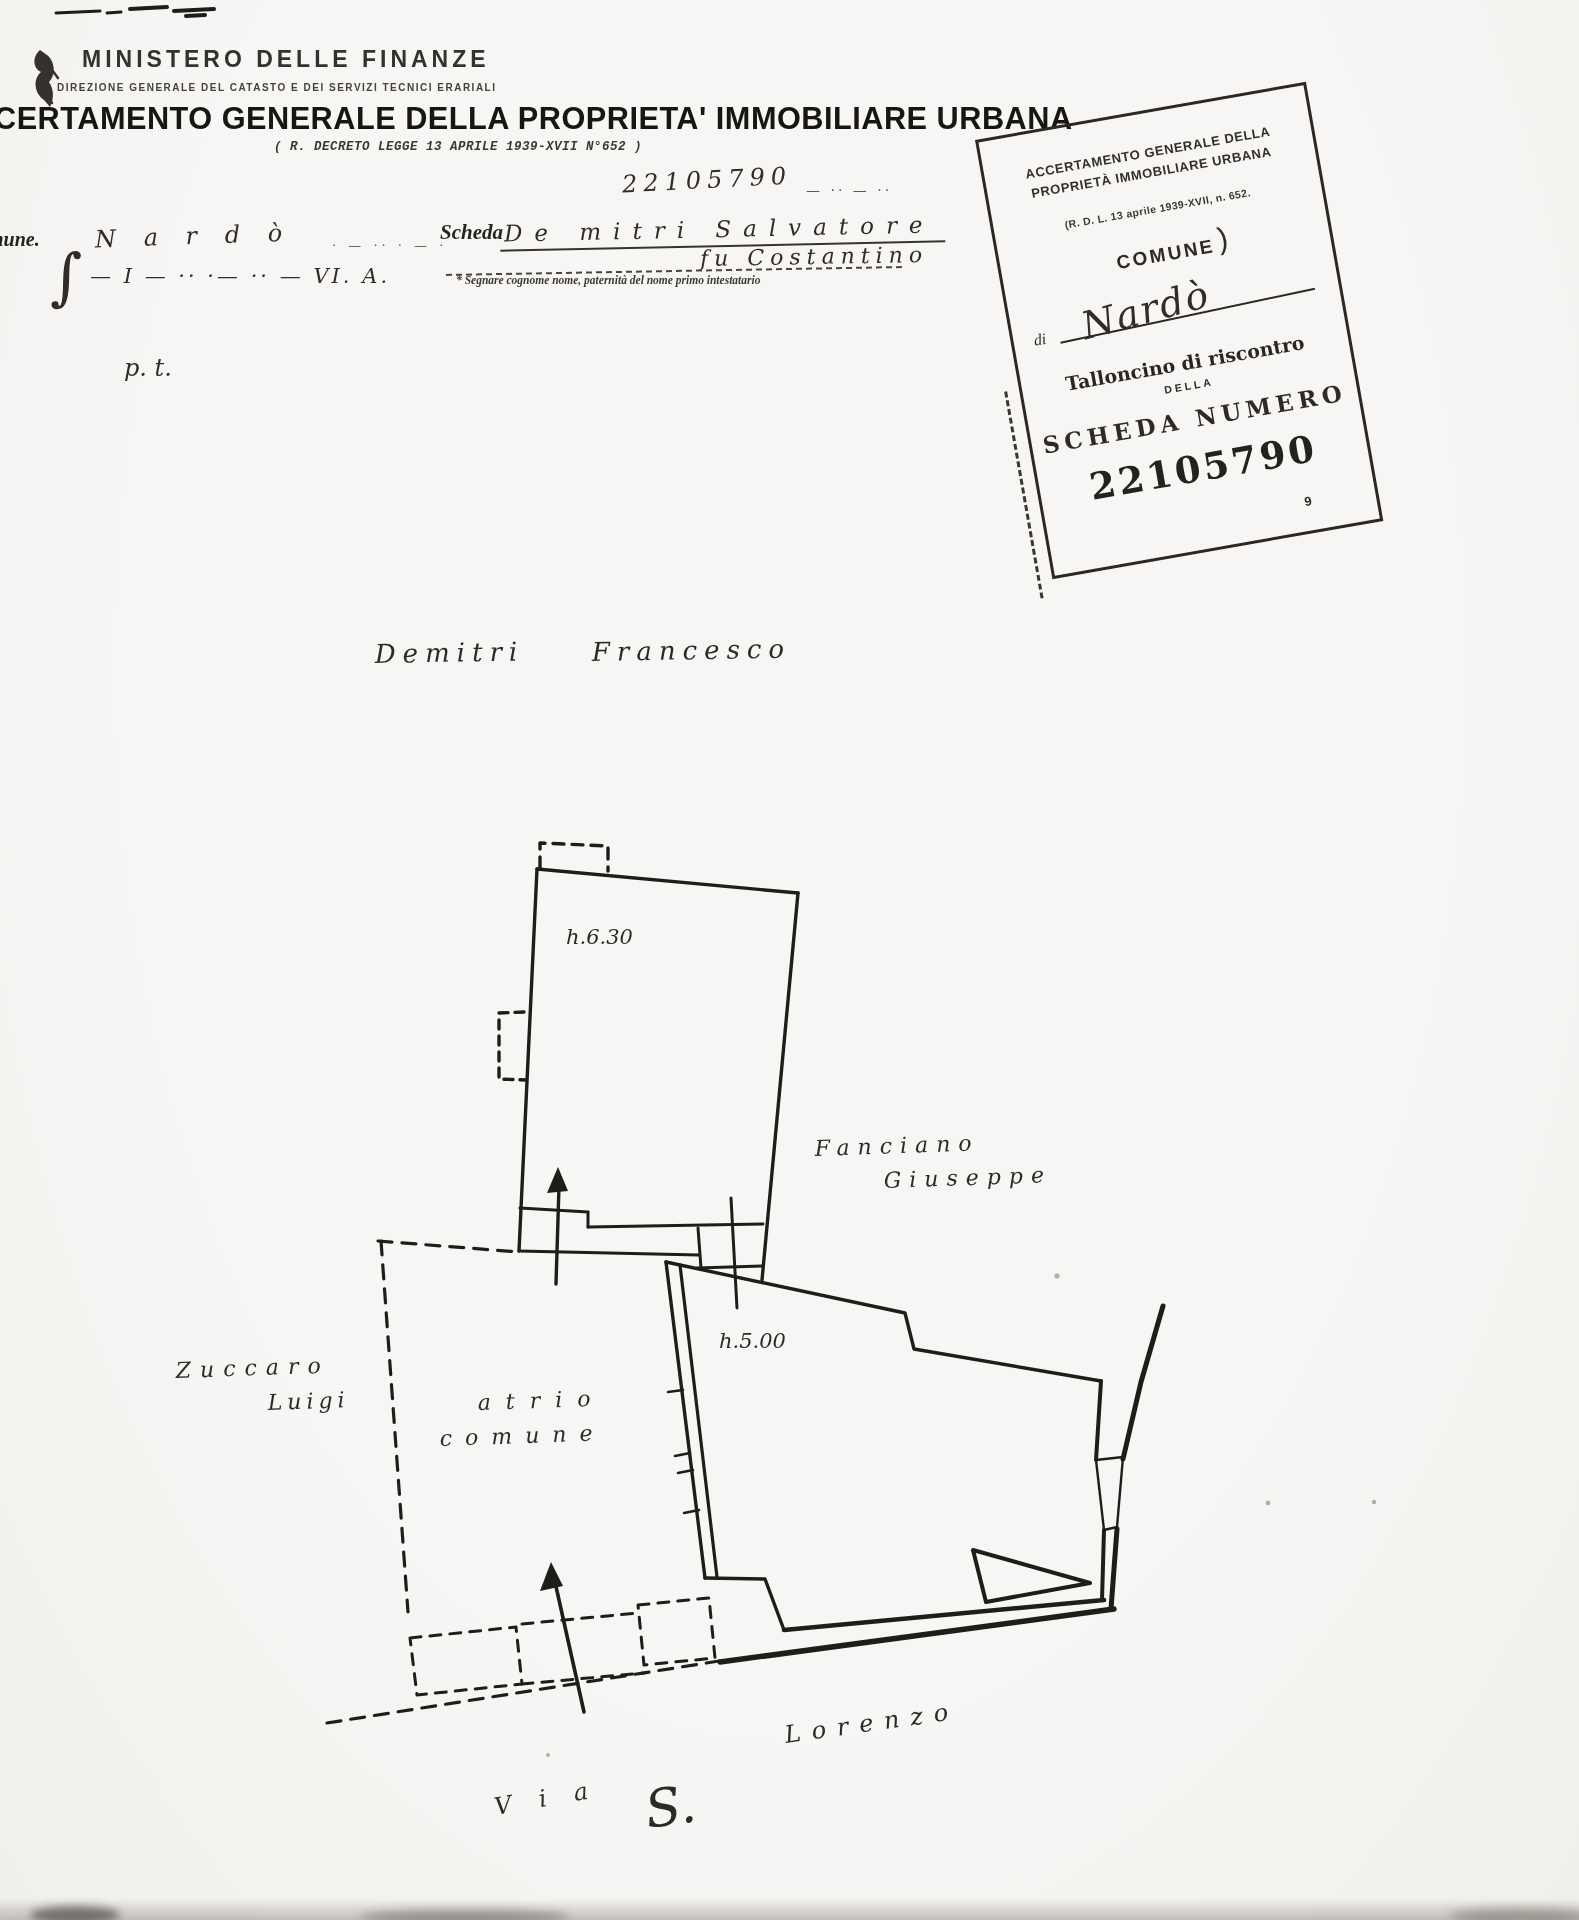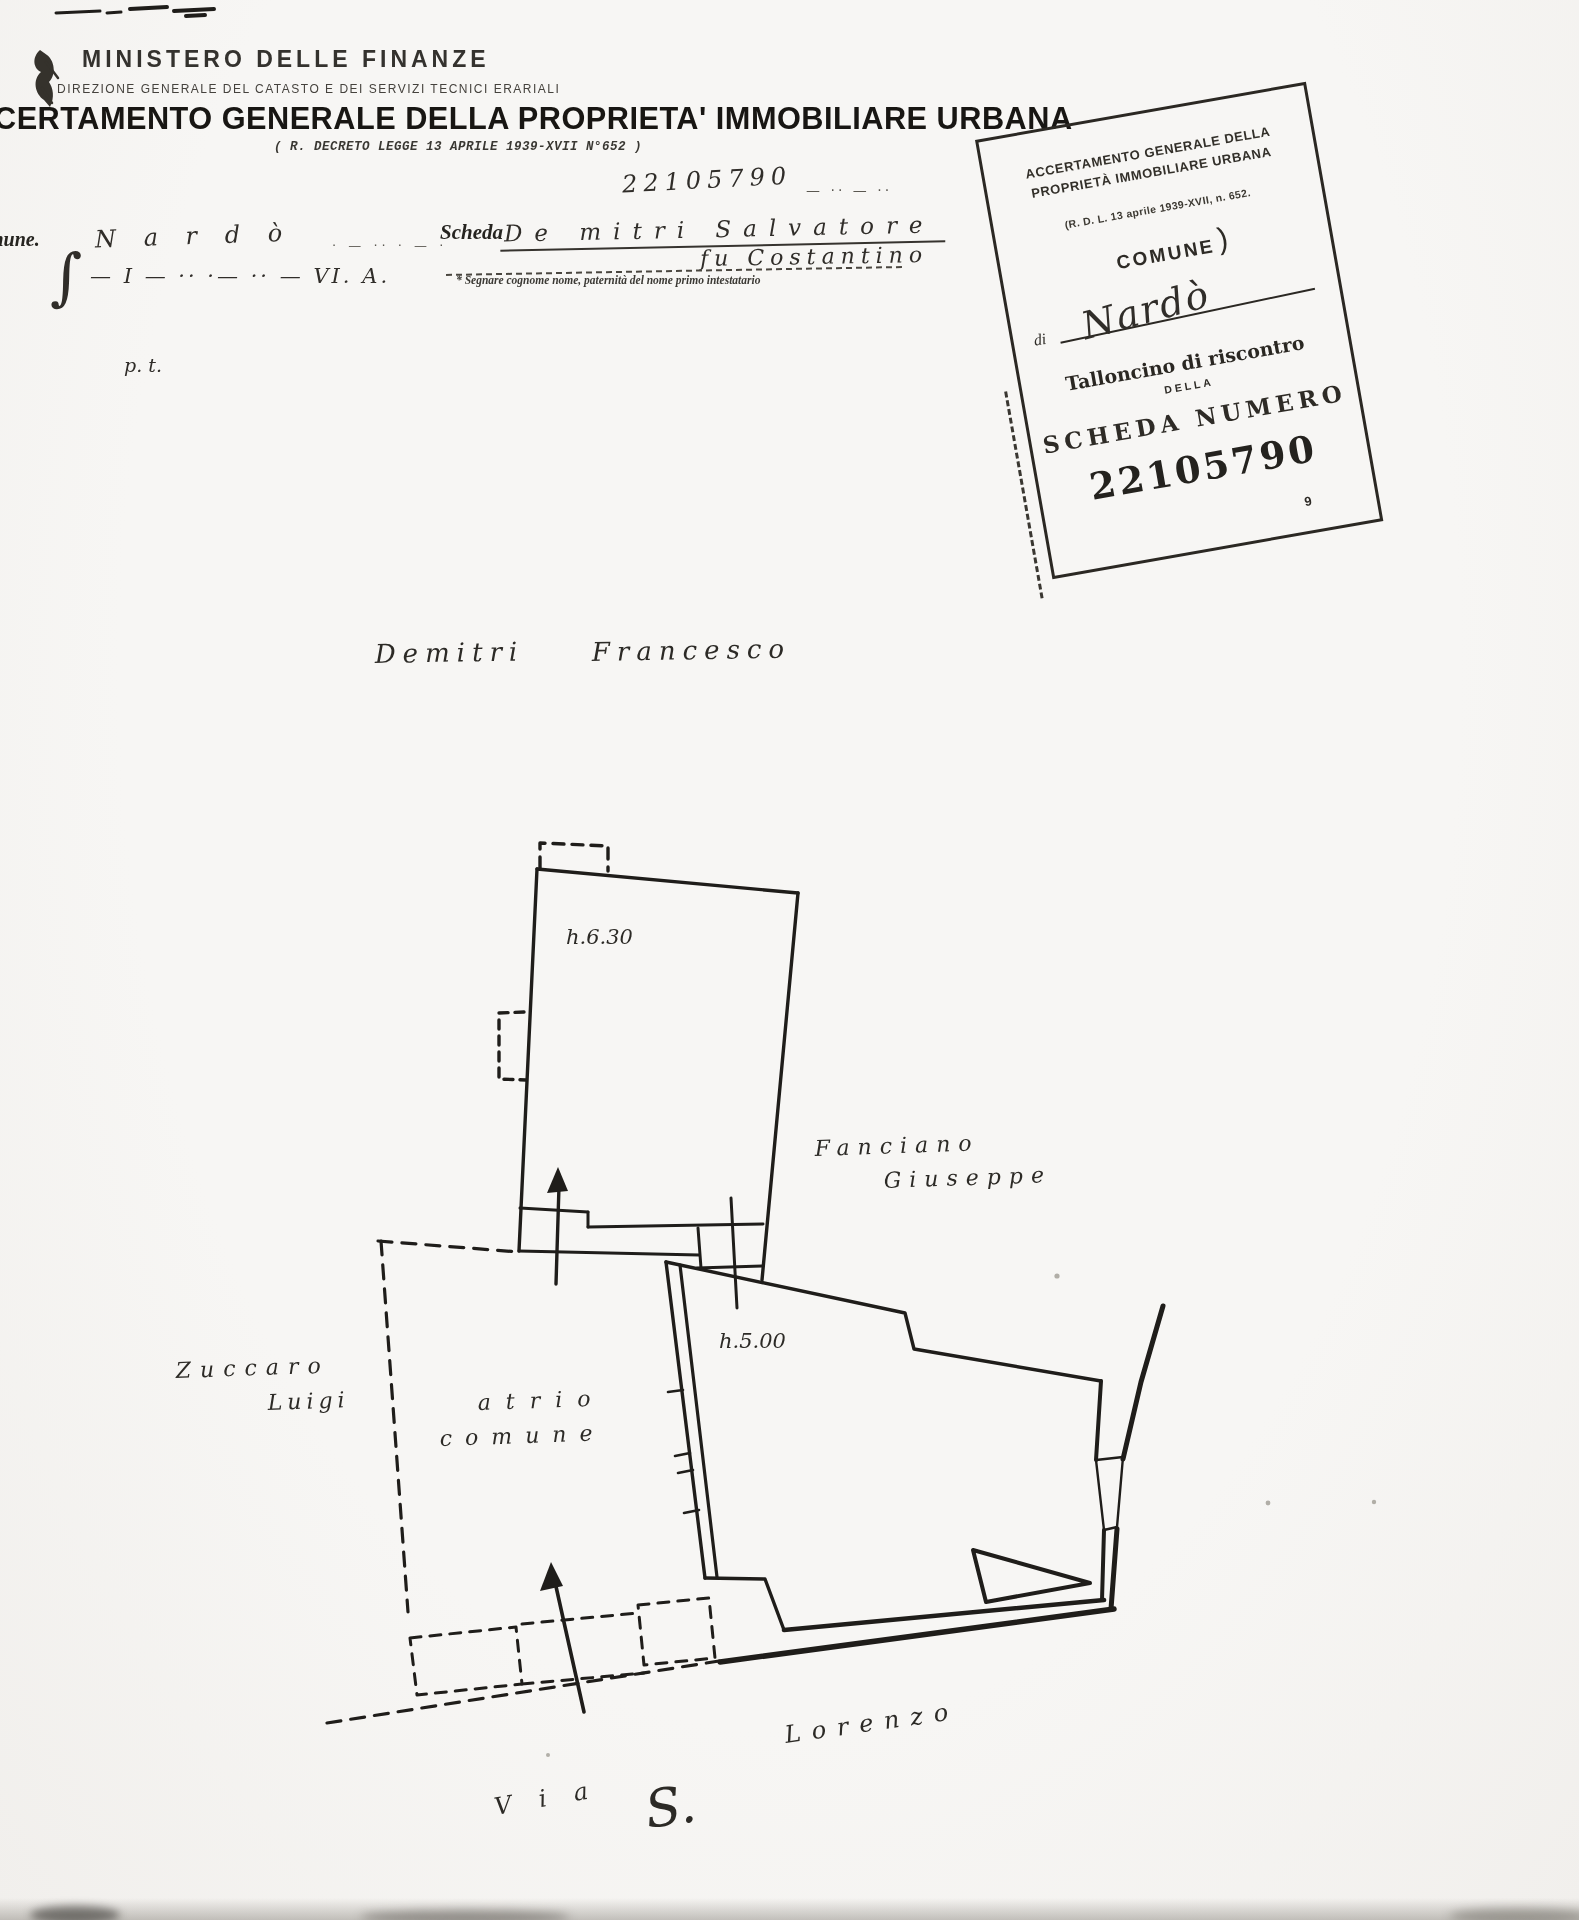--- a/index.html
+++ b/index.html
@@ -3,21 +3,21 @@
 <meta charset="utf-8">
 <style>
   html,body{margin:0;padding:0;}
   body{width:1579px;height:1920px;overflow:hidden;background:#e8e6e2;}
   .paper{position:absolute;left:0;top:0;width:1579px;height:1920px;
          background:radial-gradient(ellipse at 50% 35%, #f7f6f4 60%, #f1efec 100%);
          font-family:"Liberation Sans",sans-serif;color:#23211e;}
   .abs{position:absolute;white-space:nowrap;}
   
   .ministry{font-size:23px;font-weight:600;letter-spacing:4px;color:#34322e;}
-  .direction{font-size:12px;font-weight:400;letter-spacing:1.5px;color:#45423d;}
+  .direction{font-size:10px;font-weight:700;letter-spacing:1.5px;color:#45423d;}
   .doc-title{font-size:31px;font-weight:800;letter-spacing:.5px;color:#181613;transform:scaleX(.99);transform-origin:left;}
   .decree{font-family:Liberation Mono, monospace;font-style:italic;font-weight:700;font-size:12.5px;color:#3a3833;letter-spacing:.5px;}
   .print-it{font-family:"Liberation Serif",serif;font-style:italic;font-weight:700;color:#262420;}
   .small-print{font-family:"Liberation Serif",serif;font-style:italic;font-weight:700;font-size:11.5px;color:#3c3a35;}
   
   .hand{font-family:"DejaVu Serif",serif;font-style:italic;color:#302d29;}
   .trail{font-family:"DejaVu Sans",sans-serif;color:#5a5750;}
   .rule-dashed{border-top:2px dashed #4a463f;}
   
   .stamp{position:absolute;left:975px;top:140px;width:330px;height:440px;
@@ -62,21 +62,21 @@
   <div class="abs print-it" style="left:440px;top:220px;font-size:21px;">Scheda</div>
   <div class="abs hand" style="left:500px;top:216px;font-size:23px;letter-spacing:12px;border-bottom:2.5px solid #36332e;padding:0 10px 3px 4px;transform:rotate(-1.2deg);">De mitri Salvatore</div>
   <div class="abs hand" style="left:700px;top:244px;font-size:22px;letter-spacing:6px;transform:rotate(-1deg);">fu Costantino</div>
 
   <div class="abs hand" style="left:50px;top:240px;font-size:62px;">∫</div>
   <div class="abs hand" style="left:90px;top:264px;font-size:21px;letter-spacing:3px;">— I — ·· ·— ·· —  VI. A.</div>
 
   <div class="abs rule-dashed" style="left:446px;top:270px;width:456px;transform:rotate(-1deg);"></div>
   <div class="abs small-print" style="left:456px;top:274px;">* Segnare cognome nome, paternità del nome primo intestatario</div>
 
-  <div class="abs hand" style="left:124px;top:354px;font-size:19px;">p. t.</div>
+  <div class="abs hand" style="left:124px;top:354px;font-size:24px;">p. t.</div>
 
   <div class="stamp">
     <div class="perf"></div>
     <div class="l1">
       <div>ACCERTAMENTO GENERALE DELLA</div>
       <div>PROPRIETÀ IMMOBILIARE URBANA</div>
     </div>
     <div class="dec">(R. D. L. 13 aprile 1939-XVII, n. 652.</div>
     <div class="comune-row">
       <span>COMUNE</span><span class="curl">)</span>

